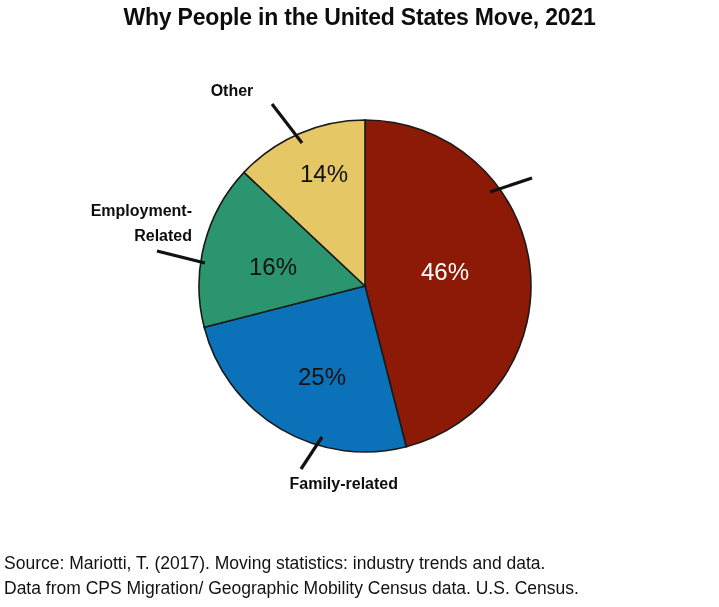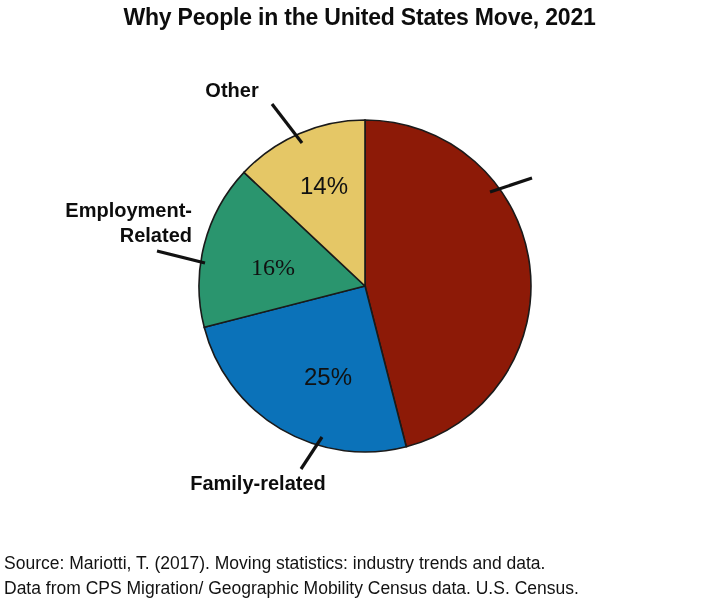--- a/index.html
+++ b/index.html
@@ -42,21 +42,21 @@
     position: absolute;
     left: 0;
     top: 0;
     width: 719px;
     height: 607px;
   }
 
   
   .cat-label {
     position: absolute;
-    font-size: 20px;
+    font-size: 16px;
     font-weight: bold;
     color: #0d0d0d;
     line-height: 25px;
     white-space: pre-line;
   }
   #label-other {
     left: 162px;
     top: 78px;
     width: 140px;
     text-align: center;
@@ -70,54 +70,53 @@
   #label-employment {
     left: 4px;
     top: 198px;
     width: 188px;
     text-align: right;
   }
   #label-family {
     left: 118px;
     top: 471px;
     width: 280px;
-    text-align: center;
+    text-align: right;
   }
 
   
   .pct-label {
     position: absolute;
     font-size: 24px;
     font-weight: normal;
     line-height: 28px;
     white-space: nowrap;
     text-align: center;
   }
   #pct-housing {
     left: 385px;
     top: 258px;
     width: 120px;
     color: #ffffff;
   }
   #pct-family {
-    left: 268px;
+    left: 262px;
     top: 363px;
     width: 120px;
     color: #111111;
   }
   #pct-employment {
     left: 213px;
     top: 253px;
     width: 120px;
     color: #111111;
-    font-family: Liberation Serif, serif;
   }
   #pct-other {
     left: 264px;
-    top: 172px;
+    top: 160px;
     width: 120px;
     color: #111111;
   }
 
   
   #source-note {
     position: absolute;
     left: 4px;
     top: 551px;
     width: 714px;
@@ -151,20 +150,21 @@
   </svg>
 
   <div class="cat-label" id="label-other">Other</div>
 
 
   <div class="cat-label" id="label-employment">Employment-
 Related</div>
 
   <div class="cat-label" id="label-family">Family-related</div>
 
+  <div class="pct-label" id="pct-housing">46%</div>
 
   <div class="pct-label" id="pct-family">25%</div>
 
   <div class="pct-label" id="pct-employment">16%</div>
 
   <div class="pct-label" id="pct-other">14%</div>
 
   <div id="source-note">Source: Mariotti, T. (2017). Moving statistics: industry trends and data.
 Data from CPS Migration/ Geographic Mobility Census data. U.S. Census.</div>
 

